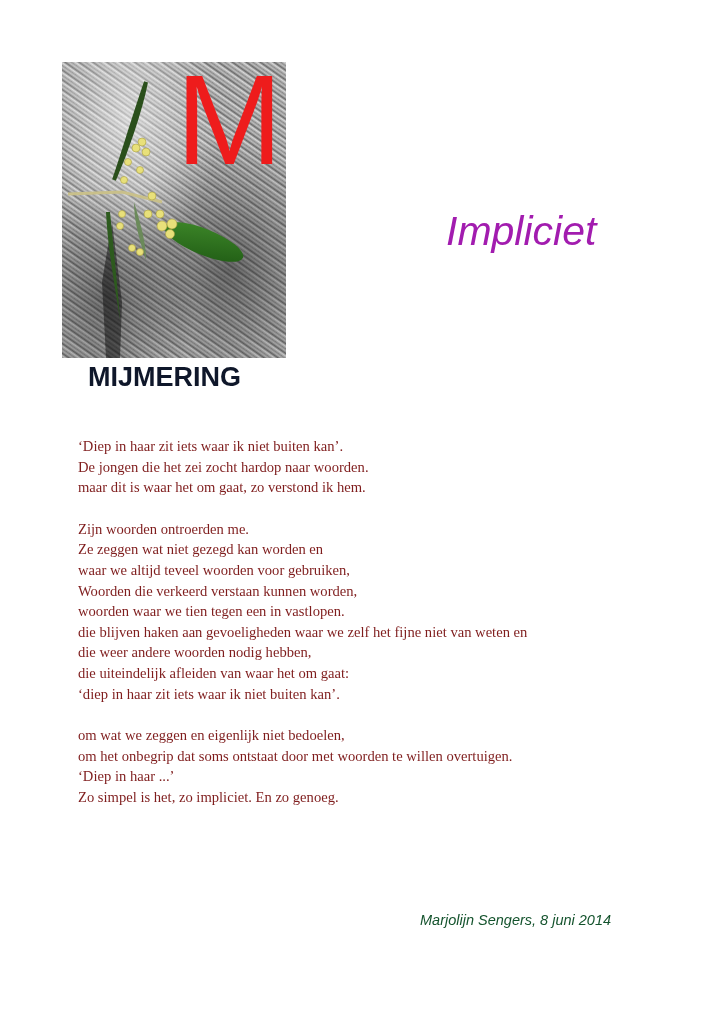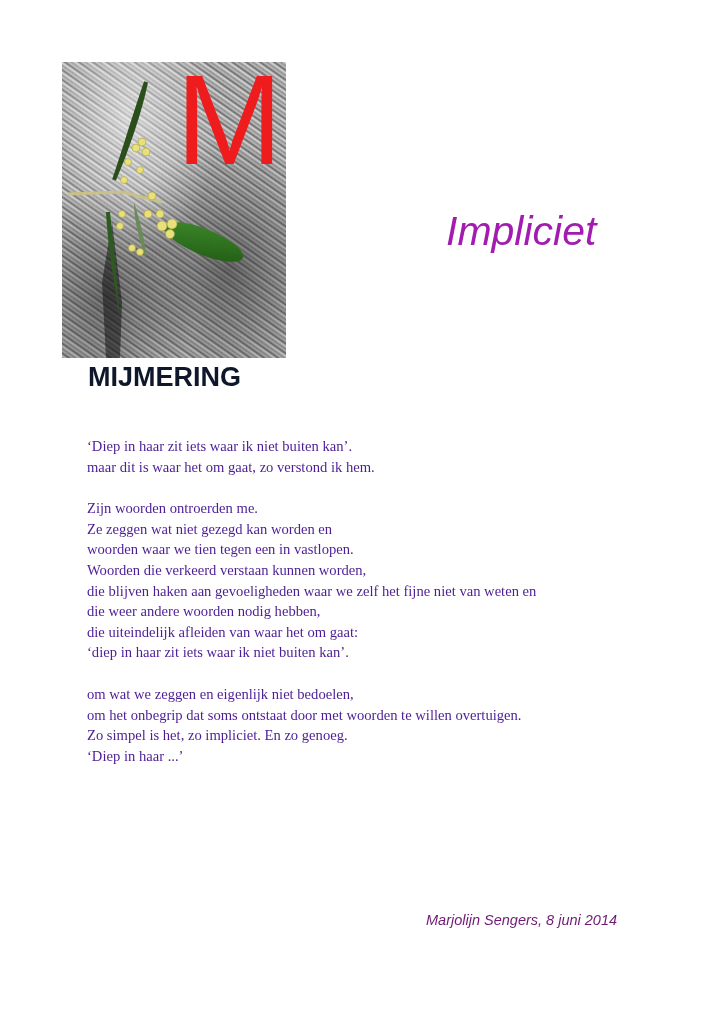--- a/index.html
+++ b/index.html
@@ -58,44 +58,43 @@
       position: absolute;
       left: 446px;
       top: 208px;
       font-family: "Liberation Sans", "DejaVu Sans", sans-serif;
       font-style: italic;
       font-size: 41px;
       color: #a21caf;
     }
     .poem {
       position: absolute;
-      left: 87px;
+      left: 78px;
       top: 436px;
       width: 560px;
       font-size: 14.6px;
-      color: #4c1d95;
+      color: #7f1d1d;
     }
     .stanza {
       margin: 0 0 21px 0;
     }
     .line {
       display: block;
       height: 20.6px;
       line-height: 20.6px;
       white-space: nowrap;
     }
     .signature {
       position: absolute;
       left: 420px;
       top: 912px;
       font-family: "Liberation Sans", "DejaVu Sans", sans-serif;
       font-style: italic;
       font-size: 14.5px;
-      color: #701a75;
-      margin-left: 6px;
+      color: #14532d;
     }
   </style>
 </head>
 <body>
 
 <div class="photo">
   <svg width="224" height="296" viewBox="0 0 224 296">
     <defs>
       <linearGradient id="leafg" x1="0" y1="0" x2="1" y2="1">
         <stop offset="0" stop-color="#3f8a2a"></stop>
@@ -138,33 +137,35 @@
 
 <div class="big-m">M</div>
 
 <div class="title">Impliciet</div>
 
 <div class="section-heading">MIJMERING</div>
 
 <div class="poem">
   <div class="stanza">
     <span class="line">‘Diep in haar zit iets waar ik niet buiten kan’.</span>
+    <span class="line">De jongen die het zei zocht hardop naar woorden.</span>
     <span class="line">maar dit is waar het om gaat, zo verstond ik hem.</span>
   </div>
   <div class="stanza">
     <span class="line">Zijn woorden ontroerden me.</span>
     <span class="line">Ze zeggen wat niet gezegd kan worden en</span>
+    <span class="line">waar we altijd teveel woorden voor gebruiken,</span>
+    <span class="line">Woorden die verkeerd verstaan kunnen worden,</span>
     <span class="line">woorden waar we tien tegen een in vastlopen.</span>
-    <span class="line">Woorden die verkeerd verstaan kunnen worden,</span>
     <span class="line">die blijven haken aan gevoeligheden waar we zelf het fijne niet van weten en</span>
     <span class="line">die weer andere woorden nodig hebben,</span>
     <span class="line">die uiteindelijk afleiden van waar het om gaat:</span>
     <span class="line">‘diep in haar zit iets waar ik niet buiten kan’.</span>
   </div>
   <div class="stanza">
     <span class="line">om wat we zeggen en eigenlijk niet bedoelen,</span>
     <span class="line">om het onbegrip dat soms ontstaat door met woorden te willen overtuigen.</span>
+    <span class="line">‘Diep in haar ...’</span>
     <span class="line">Zo simpel is het, zo impliciet. En zo genoeg.</span>
-    <span class="line">‘Diep in haar ...’</span>
   </div>
 </div>
 
 <div class="signature">Marjolijn Sengers, 8 juni 2014</div>
 
 </body></html>

